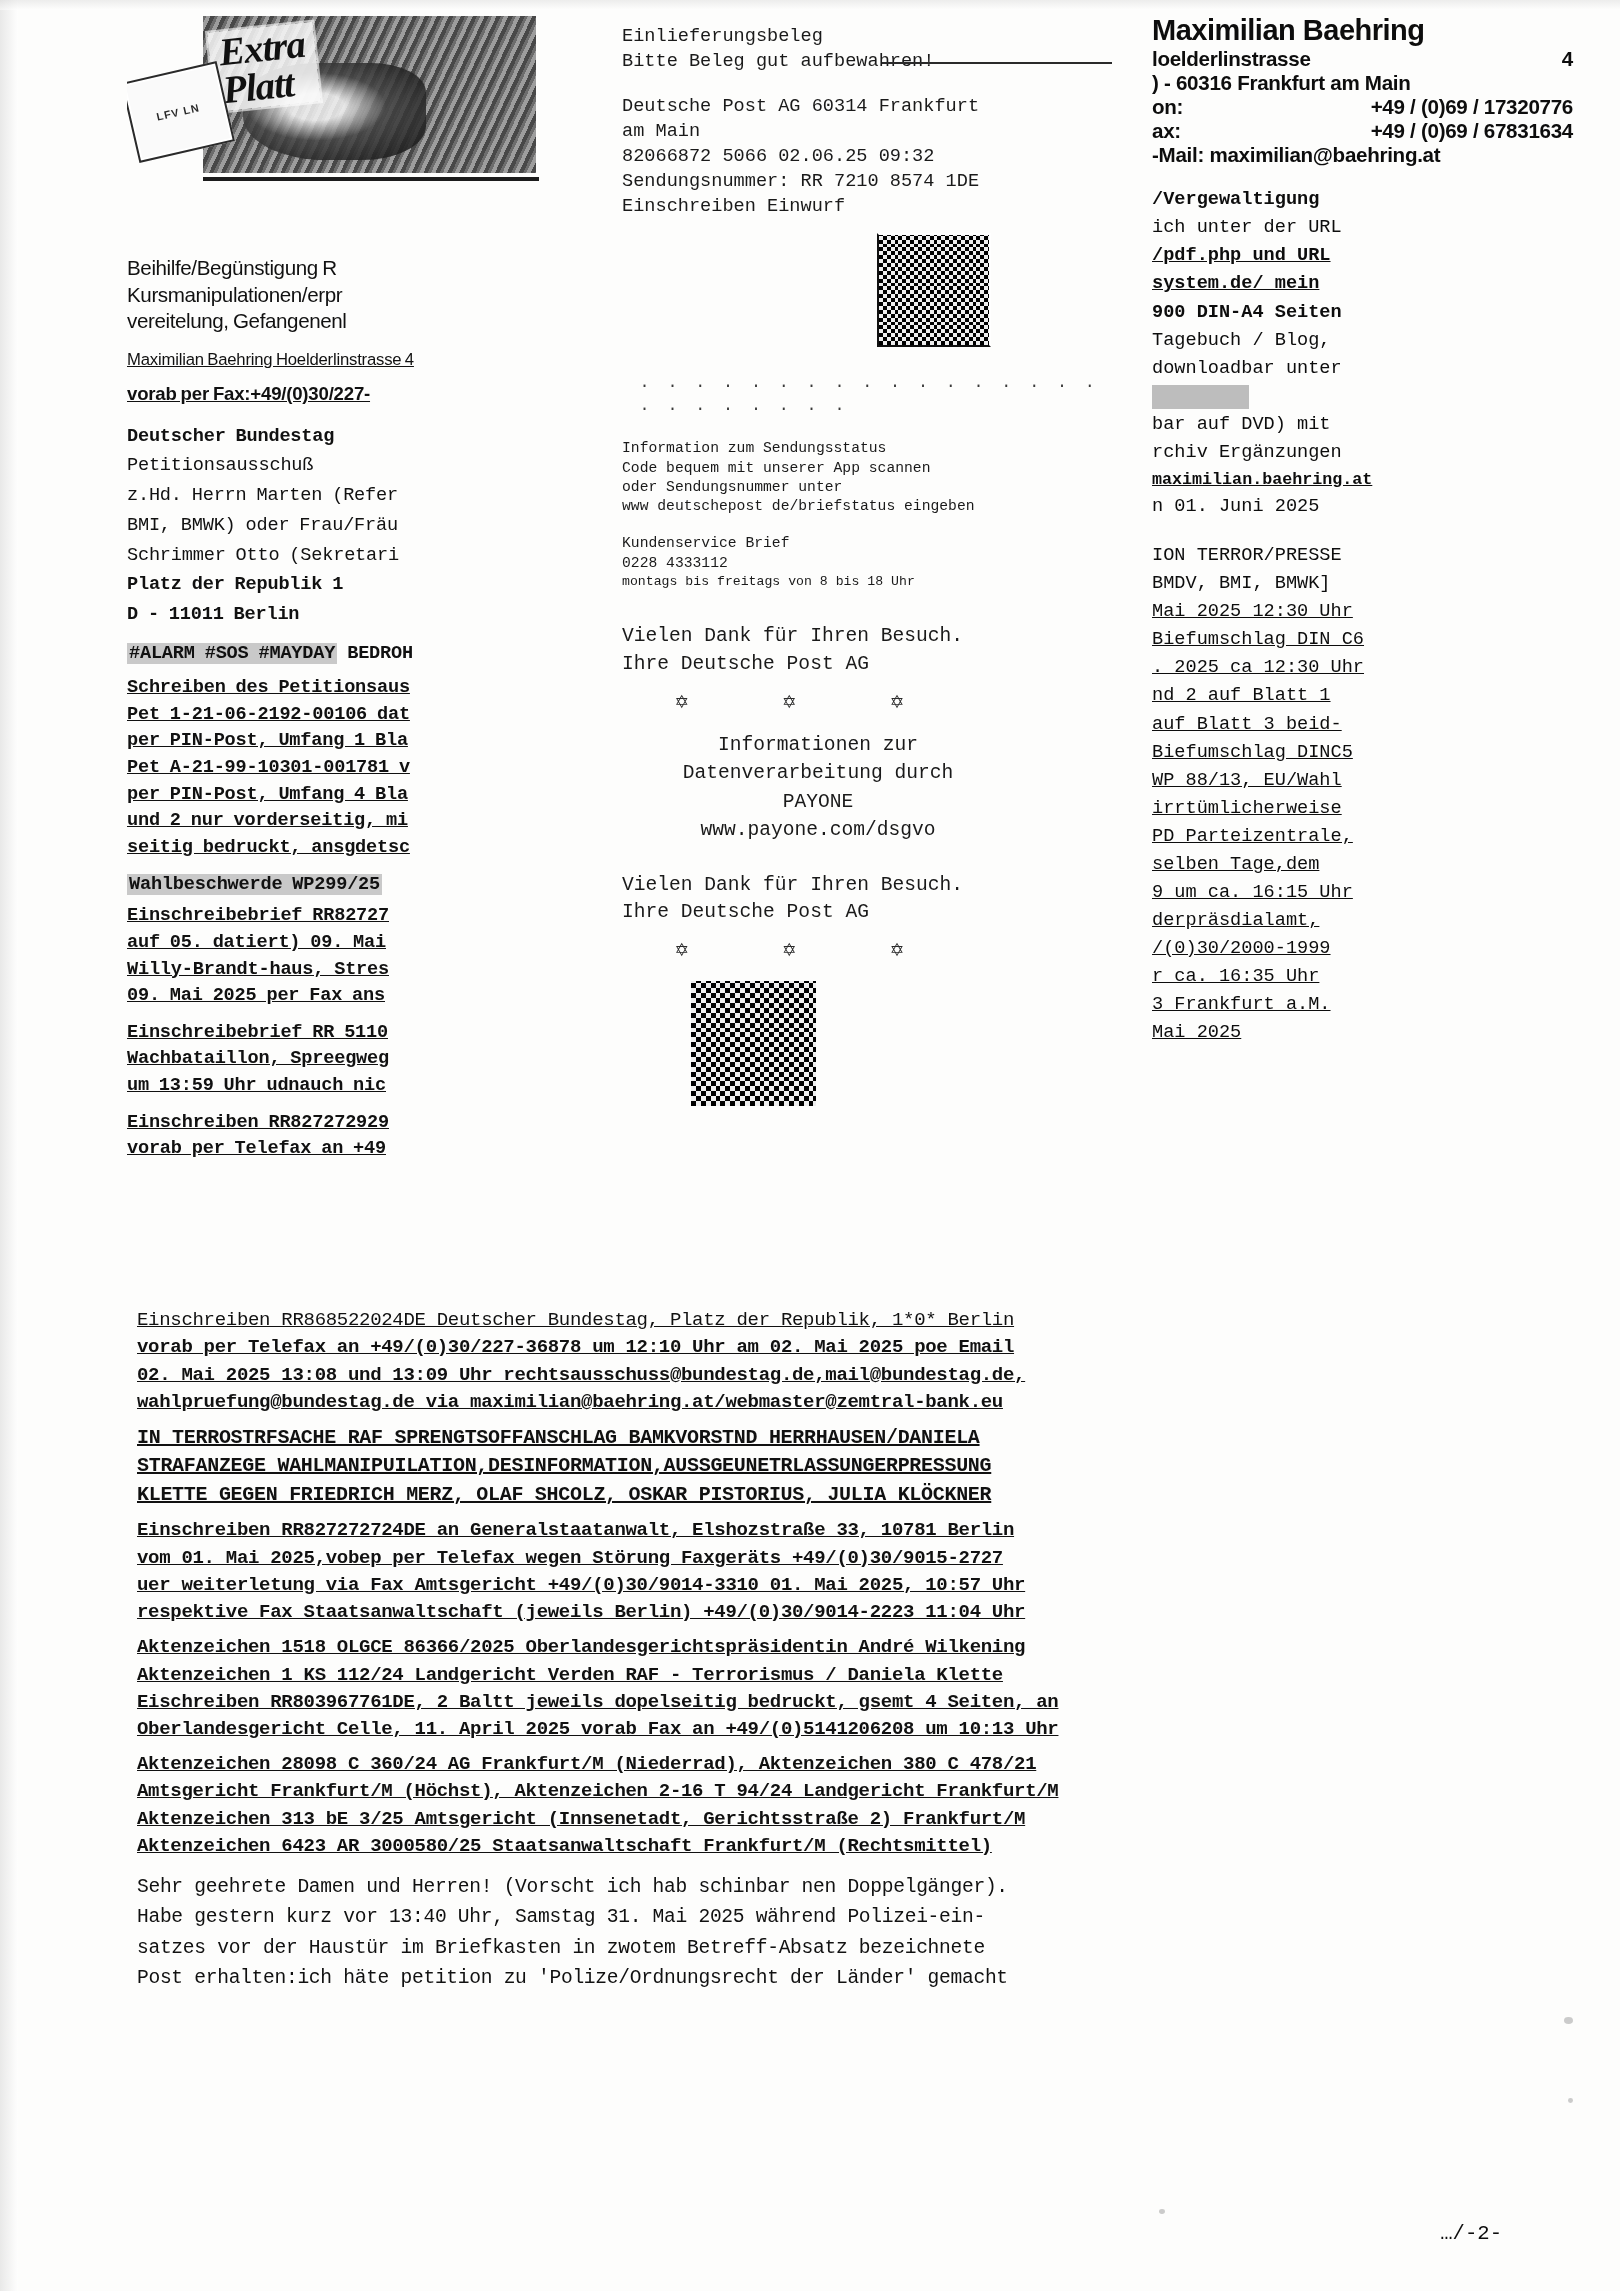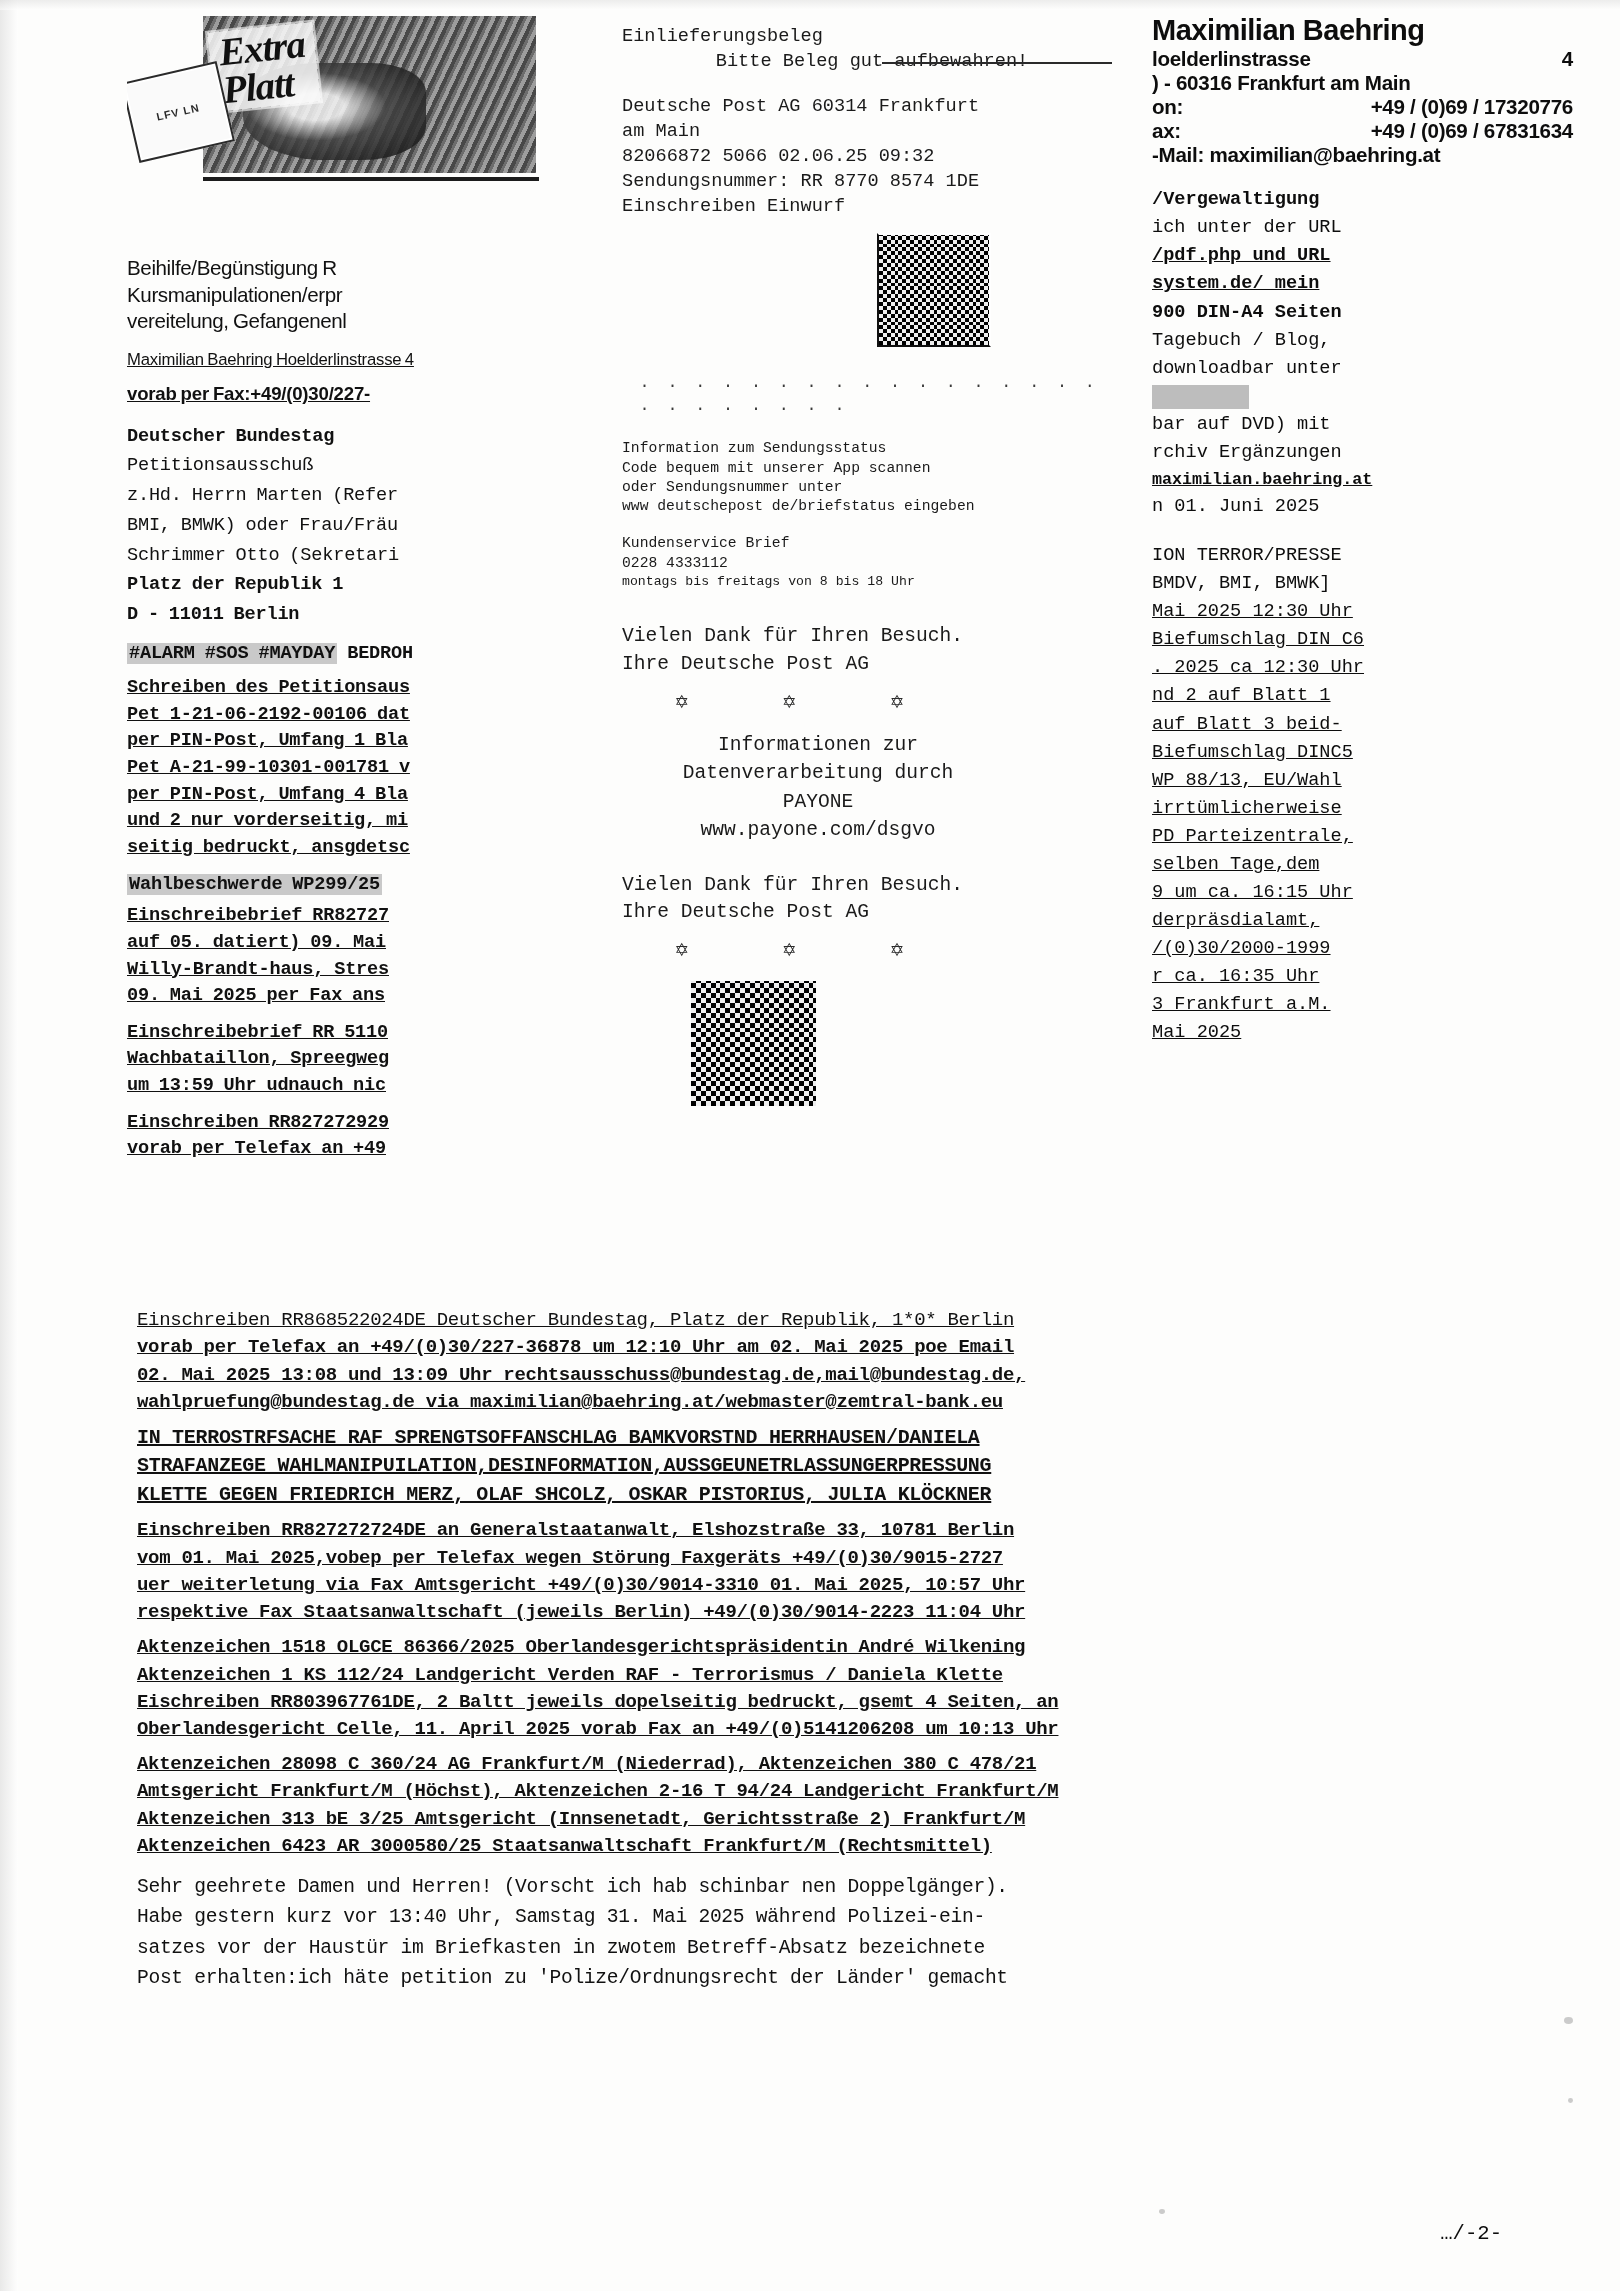--- a/index.html
+++ b/index.html
@@ -187,21 +187,21 @@
 
   
   .receipt {
     font-family: "Liberation Mono", monospace;
     color: #1a1a1a;
     font-size: 18.6px;
     line-height: 1.35;
   }
   .receipt .small { font-size: 14.7px; line-height: 1.32; }
   .receipt .tiny { font-size: 13.2px; line-height: 1.3; }
-  .receipt .strike-over { position: relative; text-align: center; }
+  .receipt .strike-over { position: relative; }
   .receipt .strike-over:after {
     content: "";
     position: absolute;
     left: 52%;
     right: 2%;
     top: 52%;
     height: 2px;
     background: #2a2a2a;
   }
   .dots {
@@ -398,21 +398,21 @@
 
   <div class="col-mid receipt">
     <div>Einlieferungsbeleg</div>
     <div class="strike-over">Bitte Beleg gut aufbewahren!</div>
 
     <div style="height:19.6px"></div>
 
     <div>Deutsche Post AG   60314 Frankfurt</div>
     <div>am Main</div>
     <div>82066872   5066 02.06.25   09:32</div>
-    <div>Sendungsnummer:        RR 8770 8574 1DE</div>
+    <div>Sendungsnummer:        RR 7210 8574 1DE</div>
     <div>Einschreiben Einwurf</div>
 
     <div class="dmx"></div>
 
     <div class="dots">. . . . . . . . . . . . . . . . . . . . . . . . .</div>
 
     <div class="small">
       <div>Information zum Sendungsstatus</div>
       <div>Code bequem mit unserer App scannen</div>
       <div>oder Sendungsnummer unter</div>

